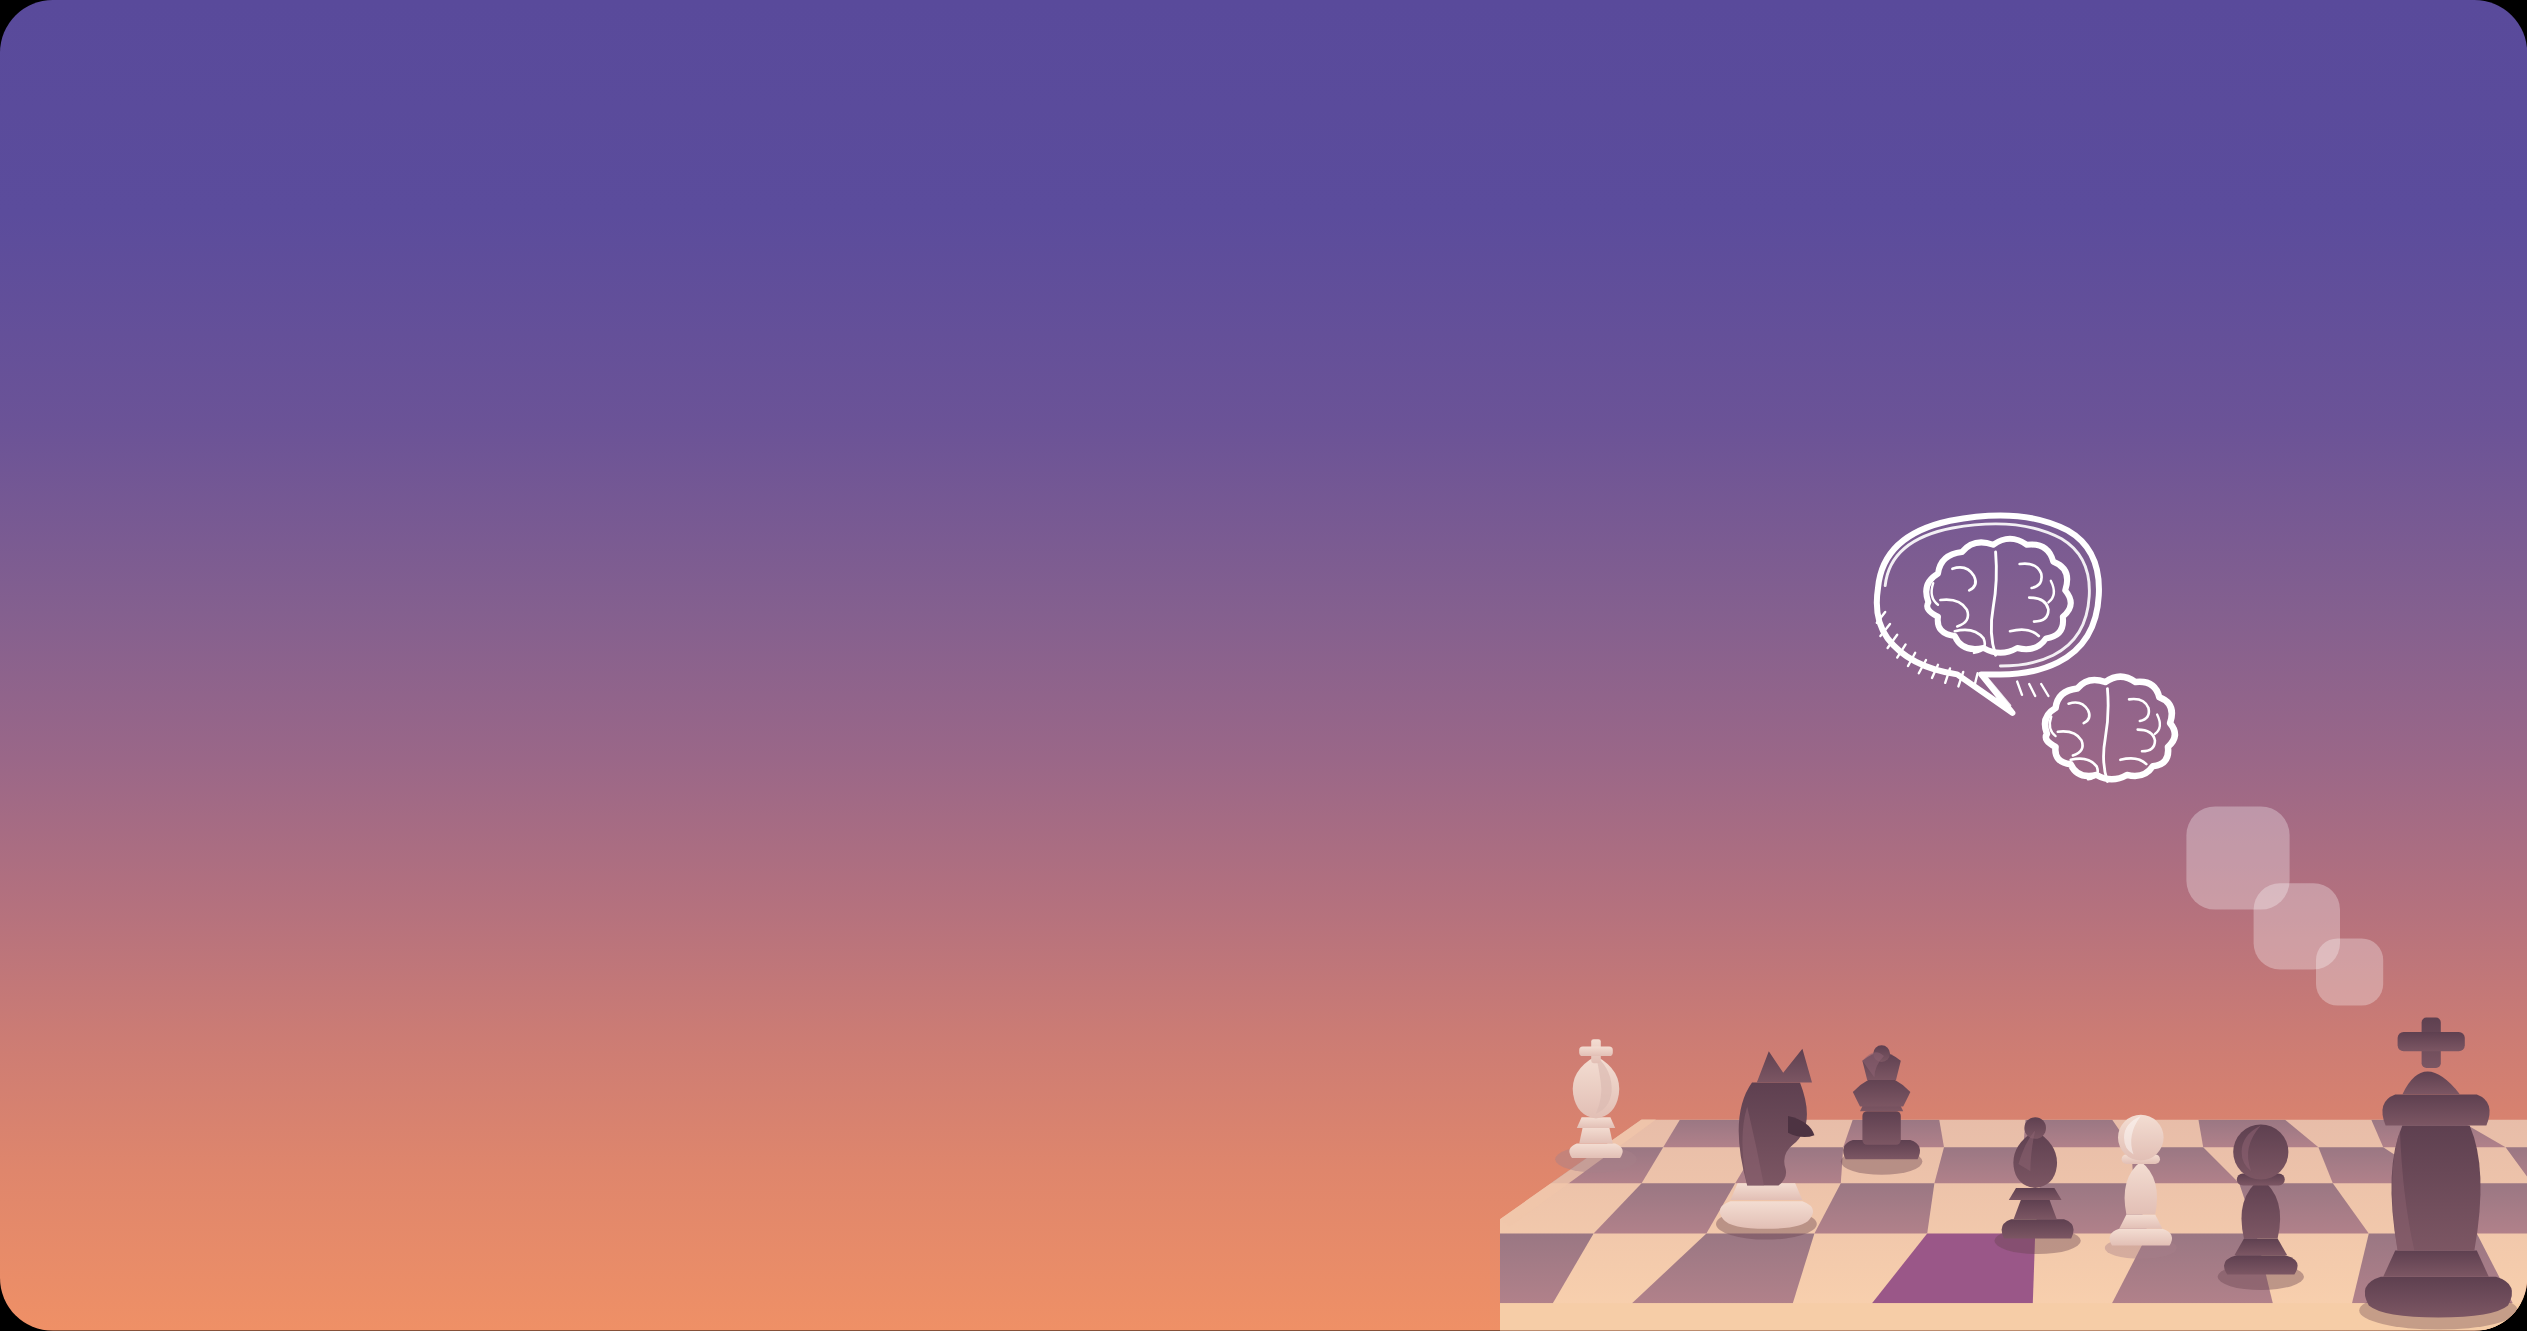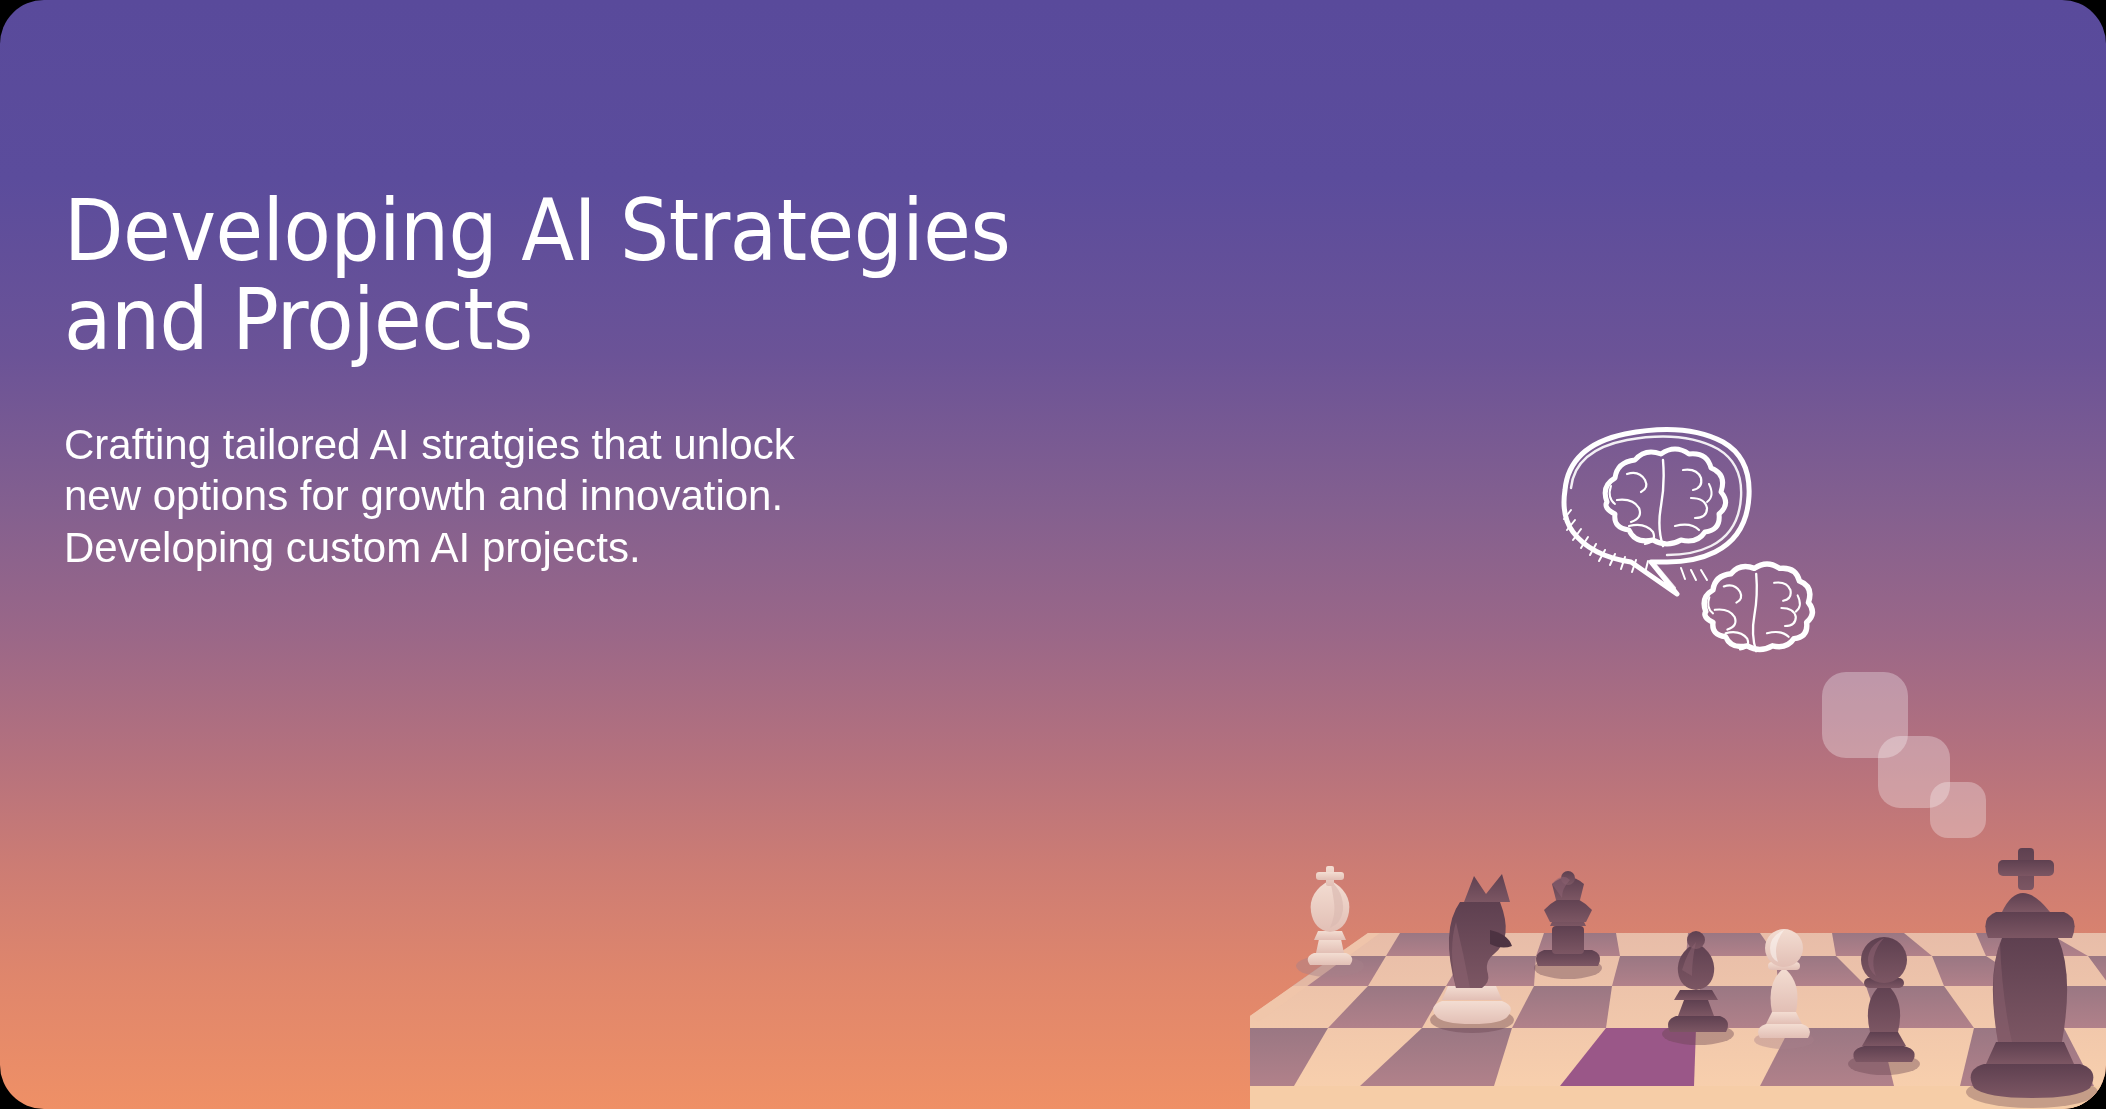--- a/index.html
+++ b/index.html
@@ -275,21 +275,14 @@
           <path d="M136 80 q14 0 16 10 q0 10 -12 10" stroke-width="2.4"></path>
           <path d="M74 108 q16 -4 24 6 q4 10 -8 12" stroke-width="2.4"></path>
           <path d="M120 108 q16 -4 24 4" stroke-width="2.4"></path>
           <path d="M56 68 q-4 12 4 18" stroke-width="2.2"></path>
           <path d="M154 66 q6 12 -2 18" stroke-width="2.2"></path>
         </g>
       </g>
     </svg>
   </div>
 
-  <div id="text-block">
-    <h1 id="slide-title">Developing AI Strategies
-and Projects</h1>
-    <p id="slide-body">Crafting tailored AI stratgies that unlock
-new options for growth and innovation.
-Developing custom AI projects.</p>
-  </div>
 
 </div>
 
 </body></html>

